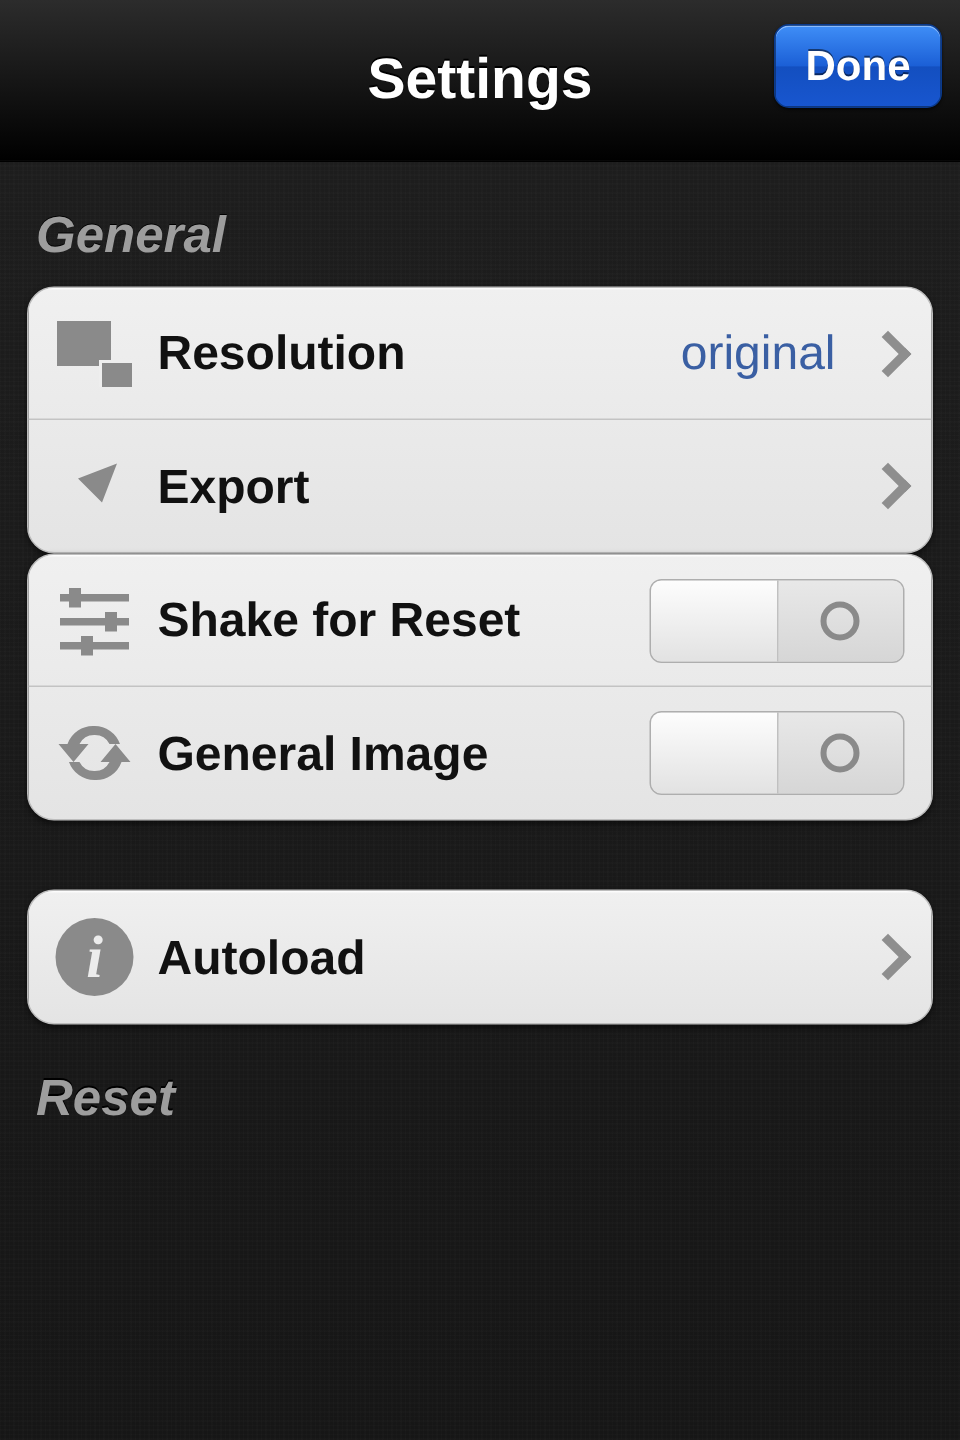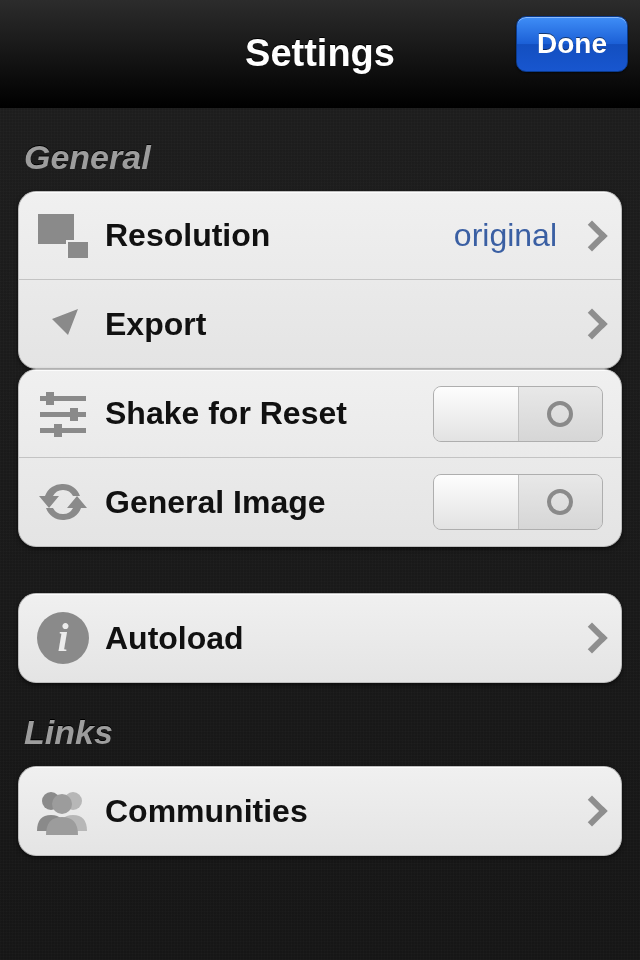--- a/index.html
+++ b/index.html
@@ -215,32 +215,16 @@
   <div class="group">
     <div class="row">
       <div class="icon-slot">
         <div class="info-icon">i</div>
       </div>
       <div class="row-label">Autoload</div>
       <div class="chevron"></div>
     </div>
   </div>
 
-  <div class="section-header">Links</div>
-
-  <div class="group">
-    <div class="row">
-      <div class="icon-slot">
-        <svg width="60" height="48" viewBox="0 0 60 48">
-          <circle cx="18" cy="14" r="9" fill="#8a8a8a"></circle>
-          <path d="M4 44 q0 -16 14 -16 q14 0 14 16 z" fill="#8a8a8a"></path>
-          <circle cx="40" cy="14" r="9" fill="#b7b7b7"></circle>
-          <path d="M26 44 q0 -16 14 -16 q14 0 14 16 z" fill="#b7b7b7"></path>
-          <circle cx="29" cy="17" r="10" fill="#9c9c9c"></circle>
-          <path d="M13 48 q0 -18 16 -18 q16 0 16 18 z" fill="#9c9c9c"></path>
-        </svg>
-      </div>
-      <div class="row-label">Communities</div>
-      <div class="chevron"></div>
-    </div>
-  </div>
+  <div class="section-header">Reset</div>
+
 
 </div>
 
 </body></html>

